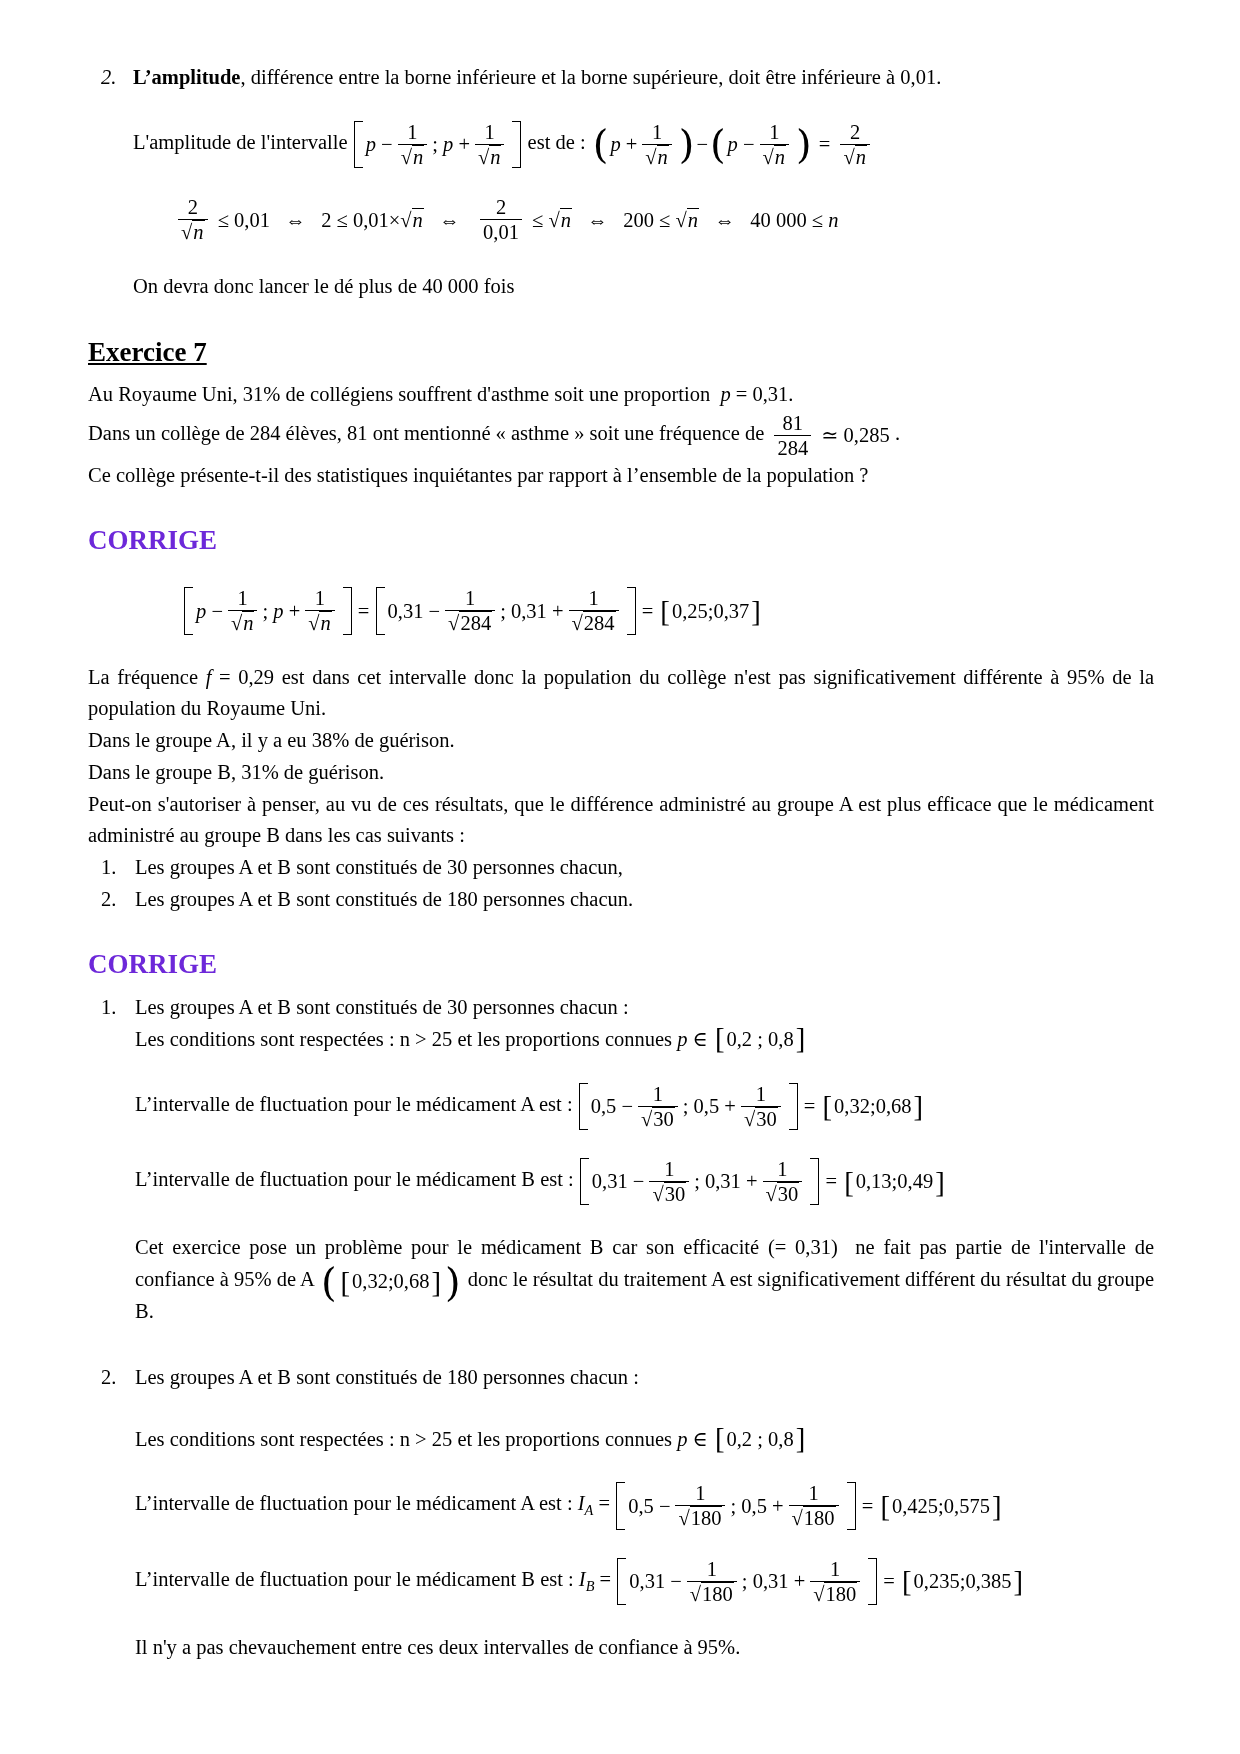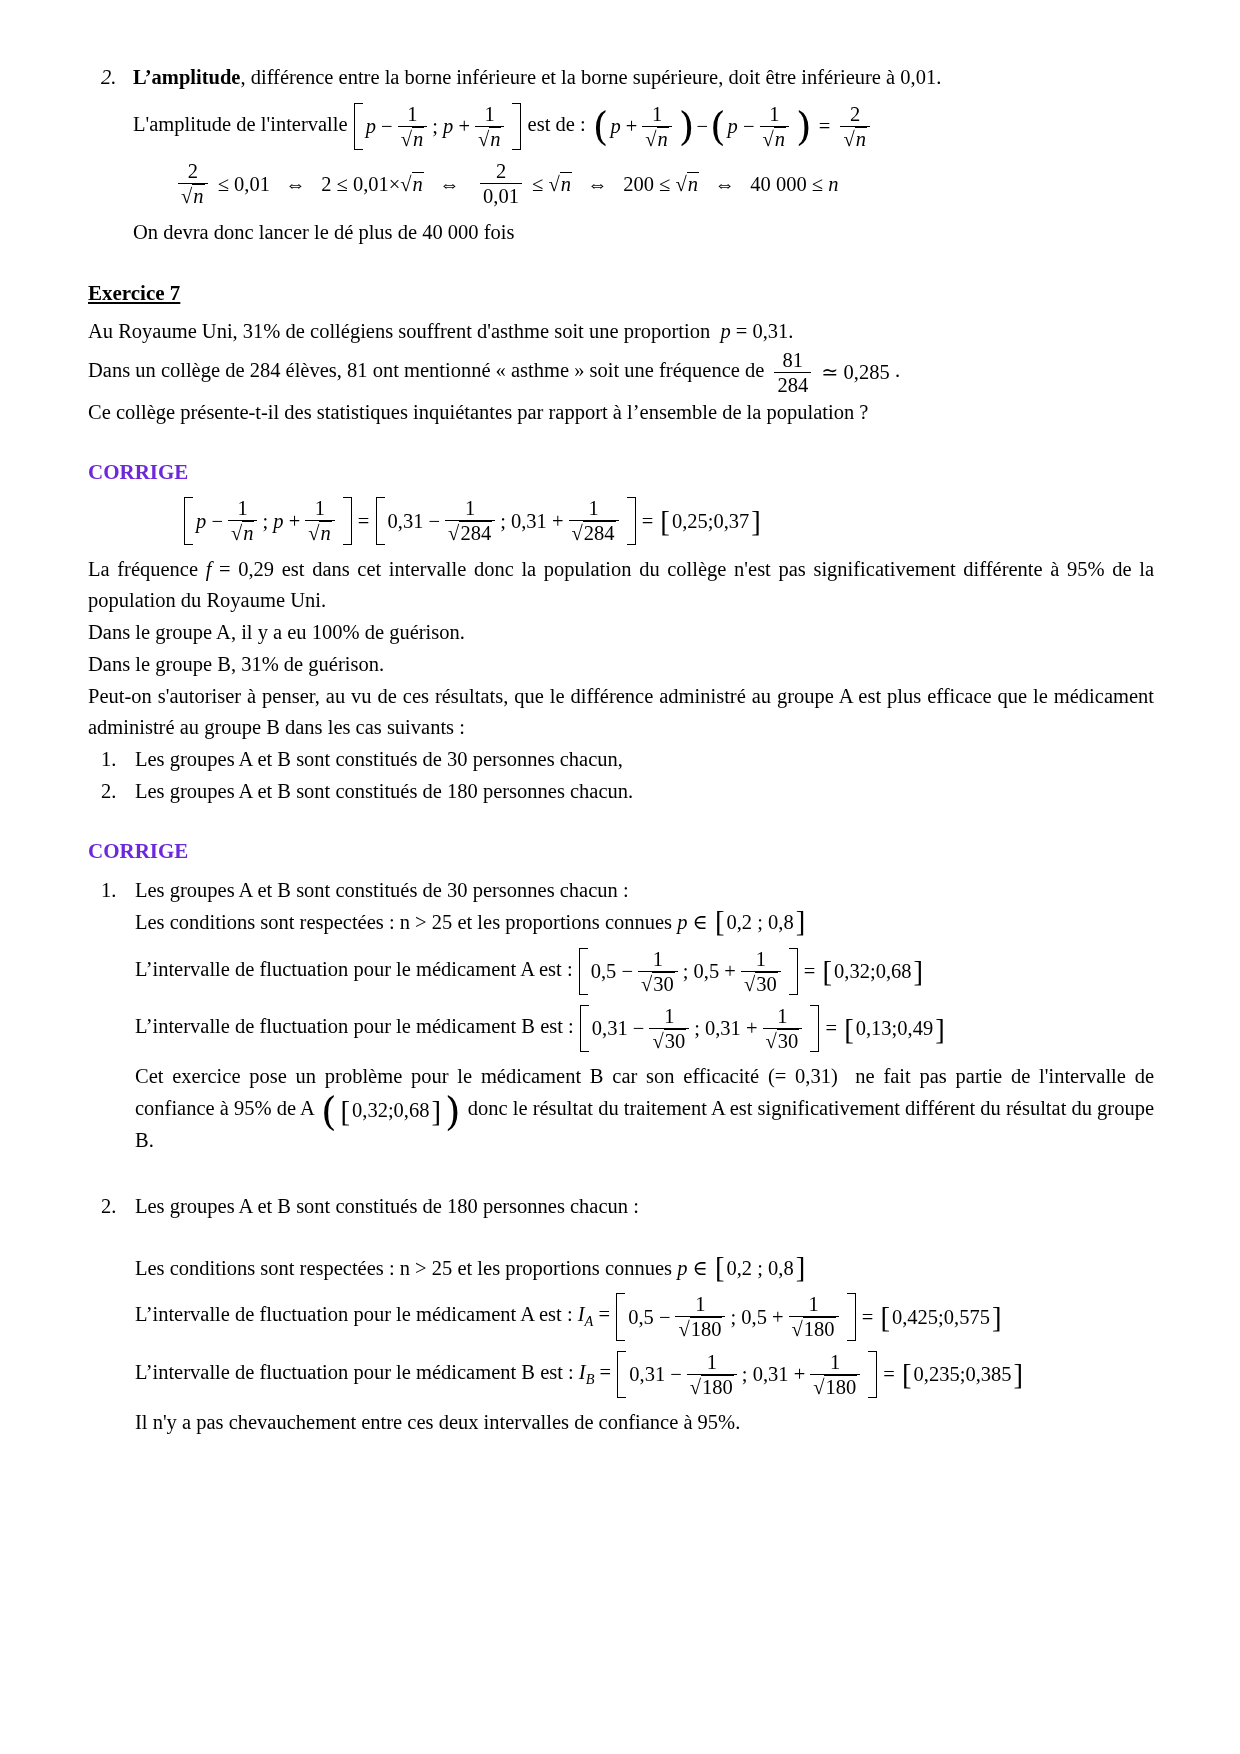--- a/index.html
+++ b/index.html
@@ -9,23 +9,23 @@
     font-size:20.5px;overflow:hidden;
   }
   .page{padding:62px 86px 0 88px;}
   p,h2{margin:0;}
   .body{line-height:1.55;}
   .just{text-align:justify;}
   .row{display:flex;align-items:flex-start;}
   .flex1{flex:1;}
   .num-it{flex:0 0 45px;padding-left:13px;box-sizing:border-box;font-style:italic;line-height:1.55;}
   .numlist{flex:0 0 47px;padding-left:13px;box-sizing:border-box;line-height:1.55;}
-  .heading{font-size:21px;font-weight:bold;text-decoration:underline;margin:30px 0 6px;line-height:1.5;}
+  .heading{font-size:27px;font-weight:bold;text-decoration:underline;margin:30px 0 6px;line-height:1.5;}
   .corrige{color:#6d28d9;text-decoration:none;margin:28px 0 8px;}
-  .fline{line-height:1.3;margin:8px 0;}
+  .fline{line-height:1.3;margin:26px 0;}
   .ind1{margin-left:45px;}
   .ind2{margin-left:85px;}
   .ind3{margin-left:95px;}
   .block{margin-left:47px;}
   .mt-lg{margin-top:34px;}
   .mt-md{margin-top:30px;}
   .mt-sm{margin-top:8px;}
   
   .mrow{display:inline-flex;align-items:center;vertical-align:middle;white-space:nowrap;line-height:1.3;}
   .frac{display:inline-flex;flex-direction:column;align-items:center;margin:0 5px;line-height:1.18;vertical-align:middle;}
@@ -136,21 +136,21 @@
           <span class="den">√<span class="rad">284</span></span>
         </span>
         <span class="brR"></span>
         <span>&nbsp;=&nbsp;</span>
         <span class="b1">[</span>
         <span>0,25;0,37</span>
         <span class="b1">]</span>
       </span></div>
   <p class="body just">La fréquence <i>f</i> = 0,29 est dans cet intervalle donc la population du collège n'est pas significativement différente à 95% de la population du Royaume Uni.</p>
 
-  <p class="body">Dans le groupe A, il y a eu 100% de guérison.</p>
+  <p class="body">Dans le groupe A, il y a eu 38% de guérison.</p>
   <p class="body">Dans le groupe B, 31% de guérison.</p>
   <p class="body just">Peut-on s'autoriser à penser, au vu de ces résultats, que le différence administré au groupe A est plus efficace que le médicament administré au groupe B dans les cas suivants :</p>
   <div class="row">
     <span class="numlist">1.</span>
     <p class="body flex1">Les groupes A et B sont constitués de 30 personnes chacun,</p>
   </div>
   <div class="row">
     <span class="numlist">2.</span>
     <p class="body flex1">Les groupes A et B sont constitués de 180 personnes chacun.</p>
   </div>

